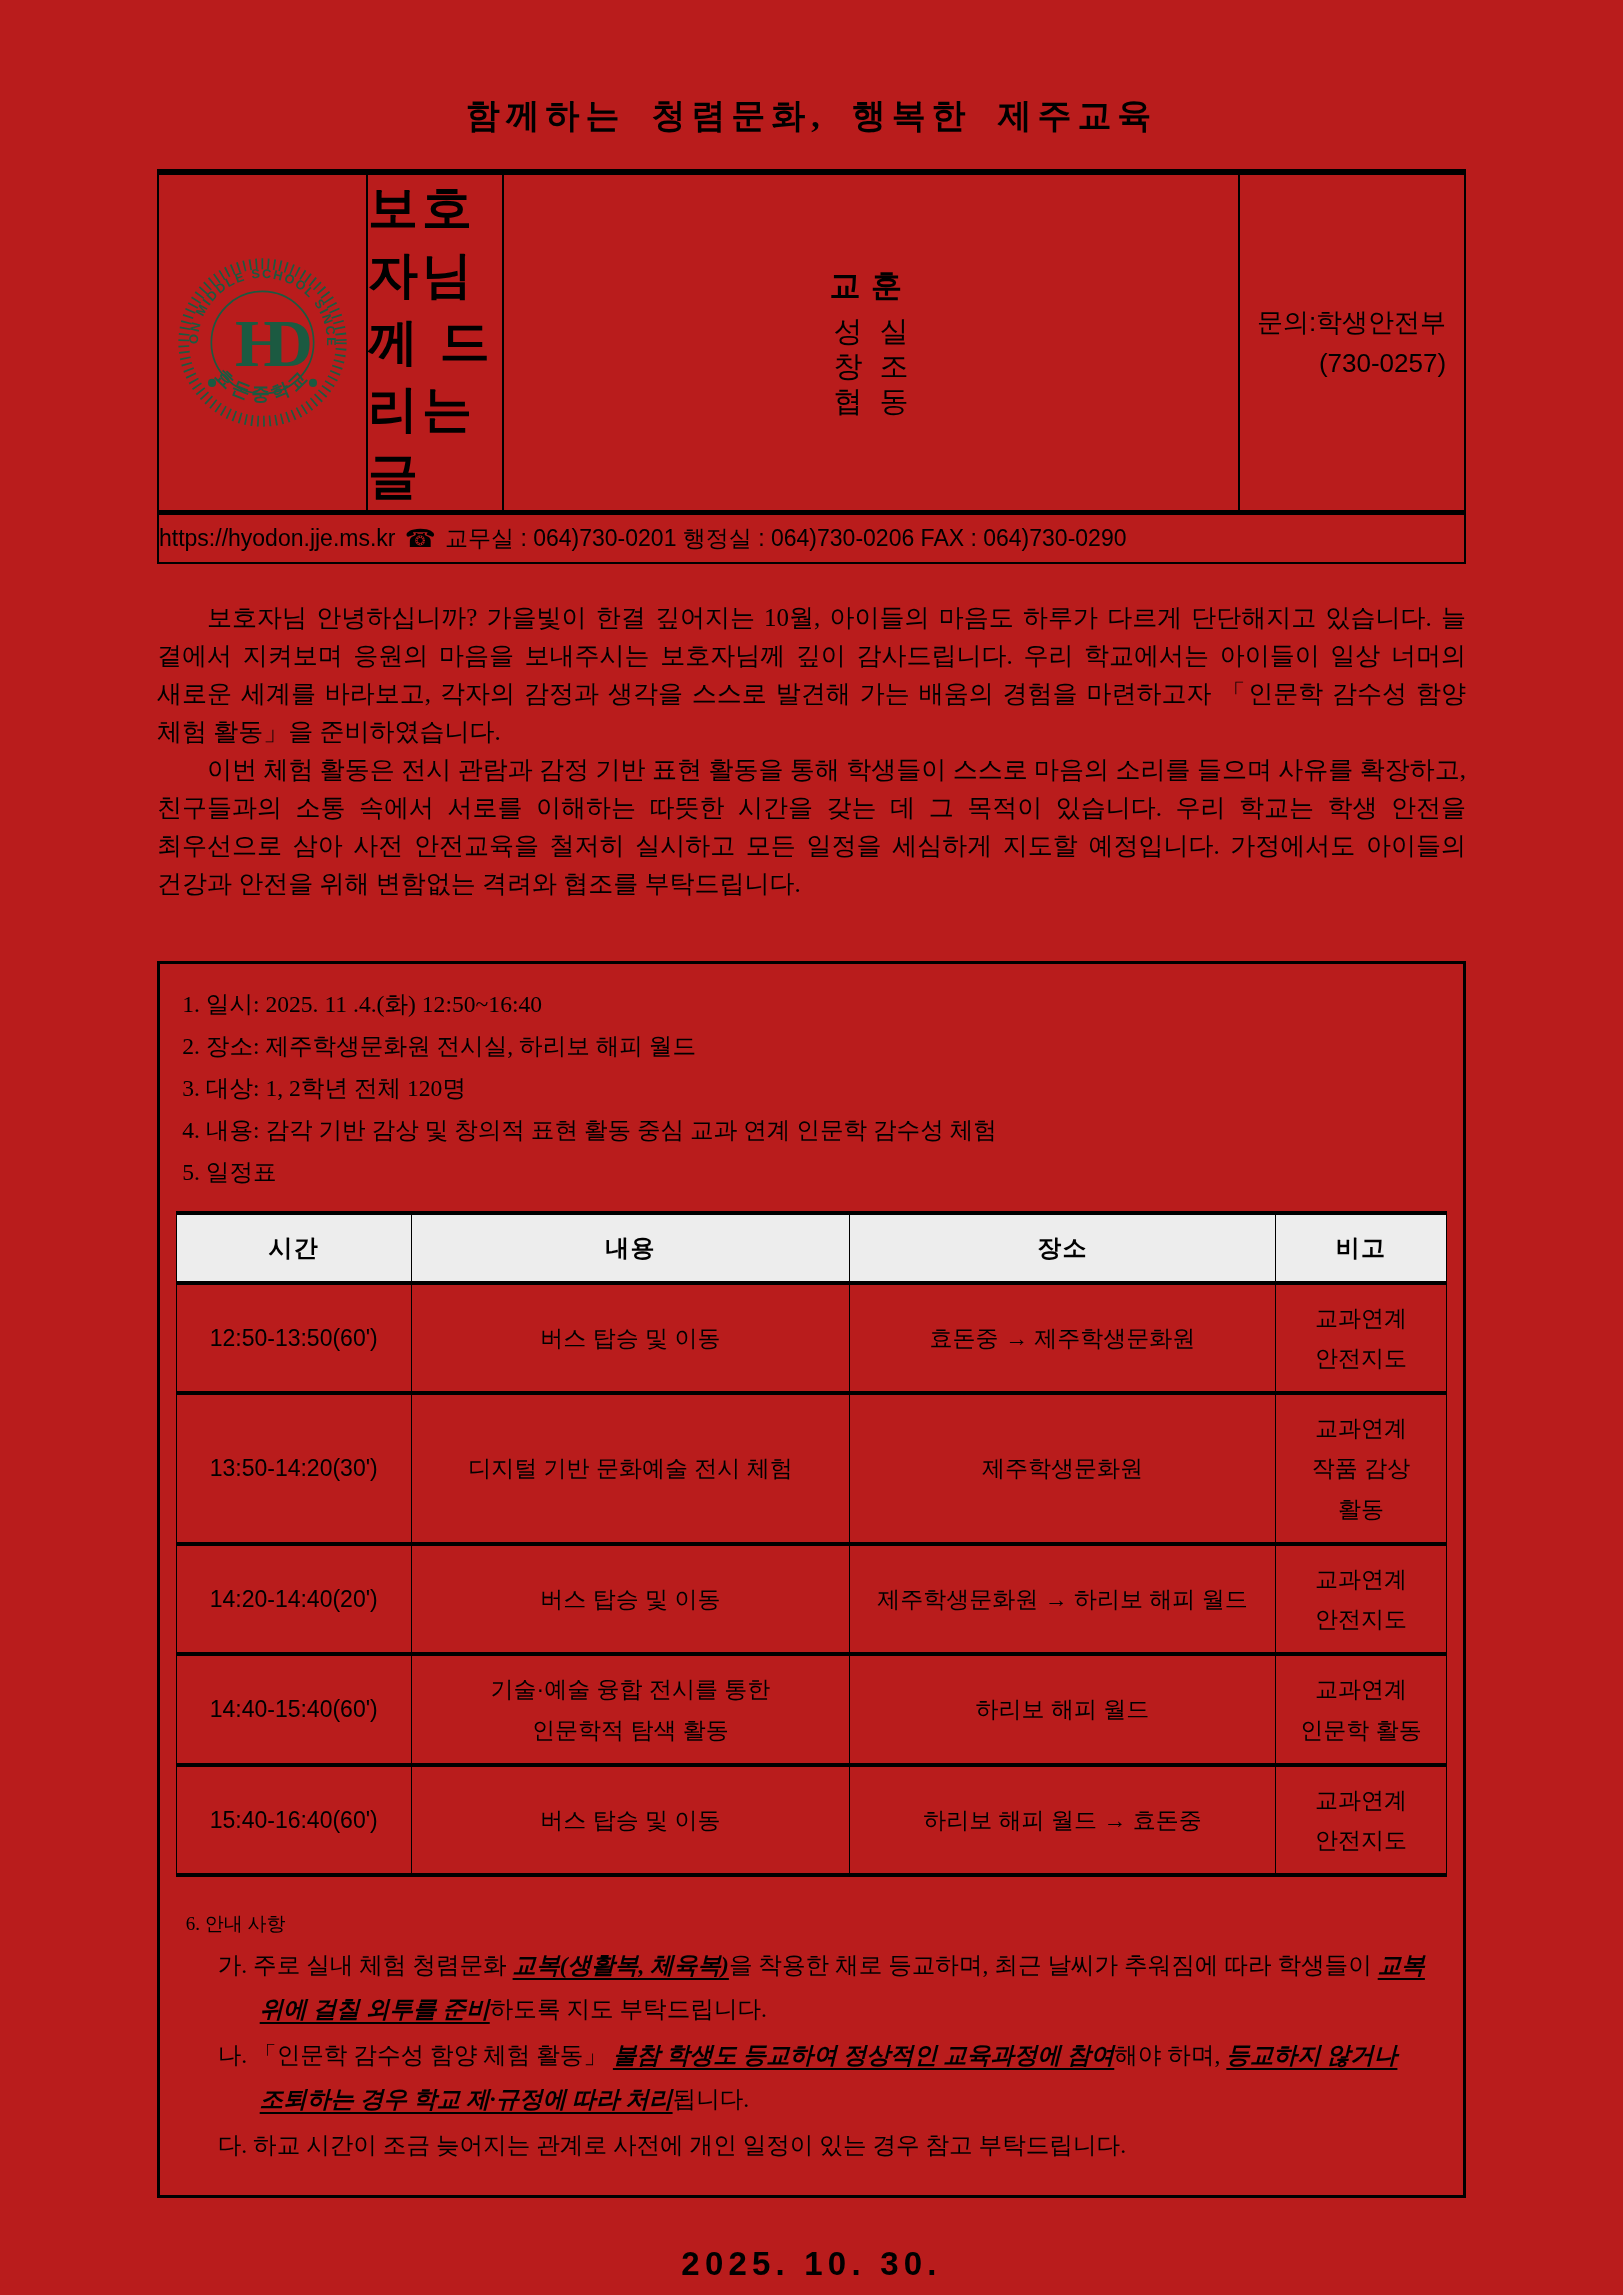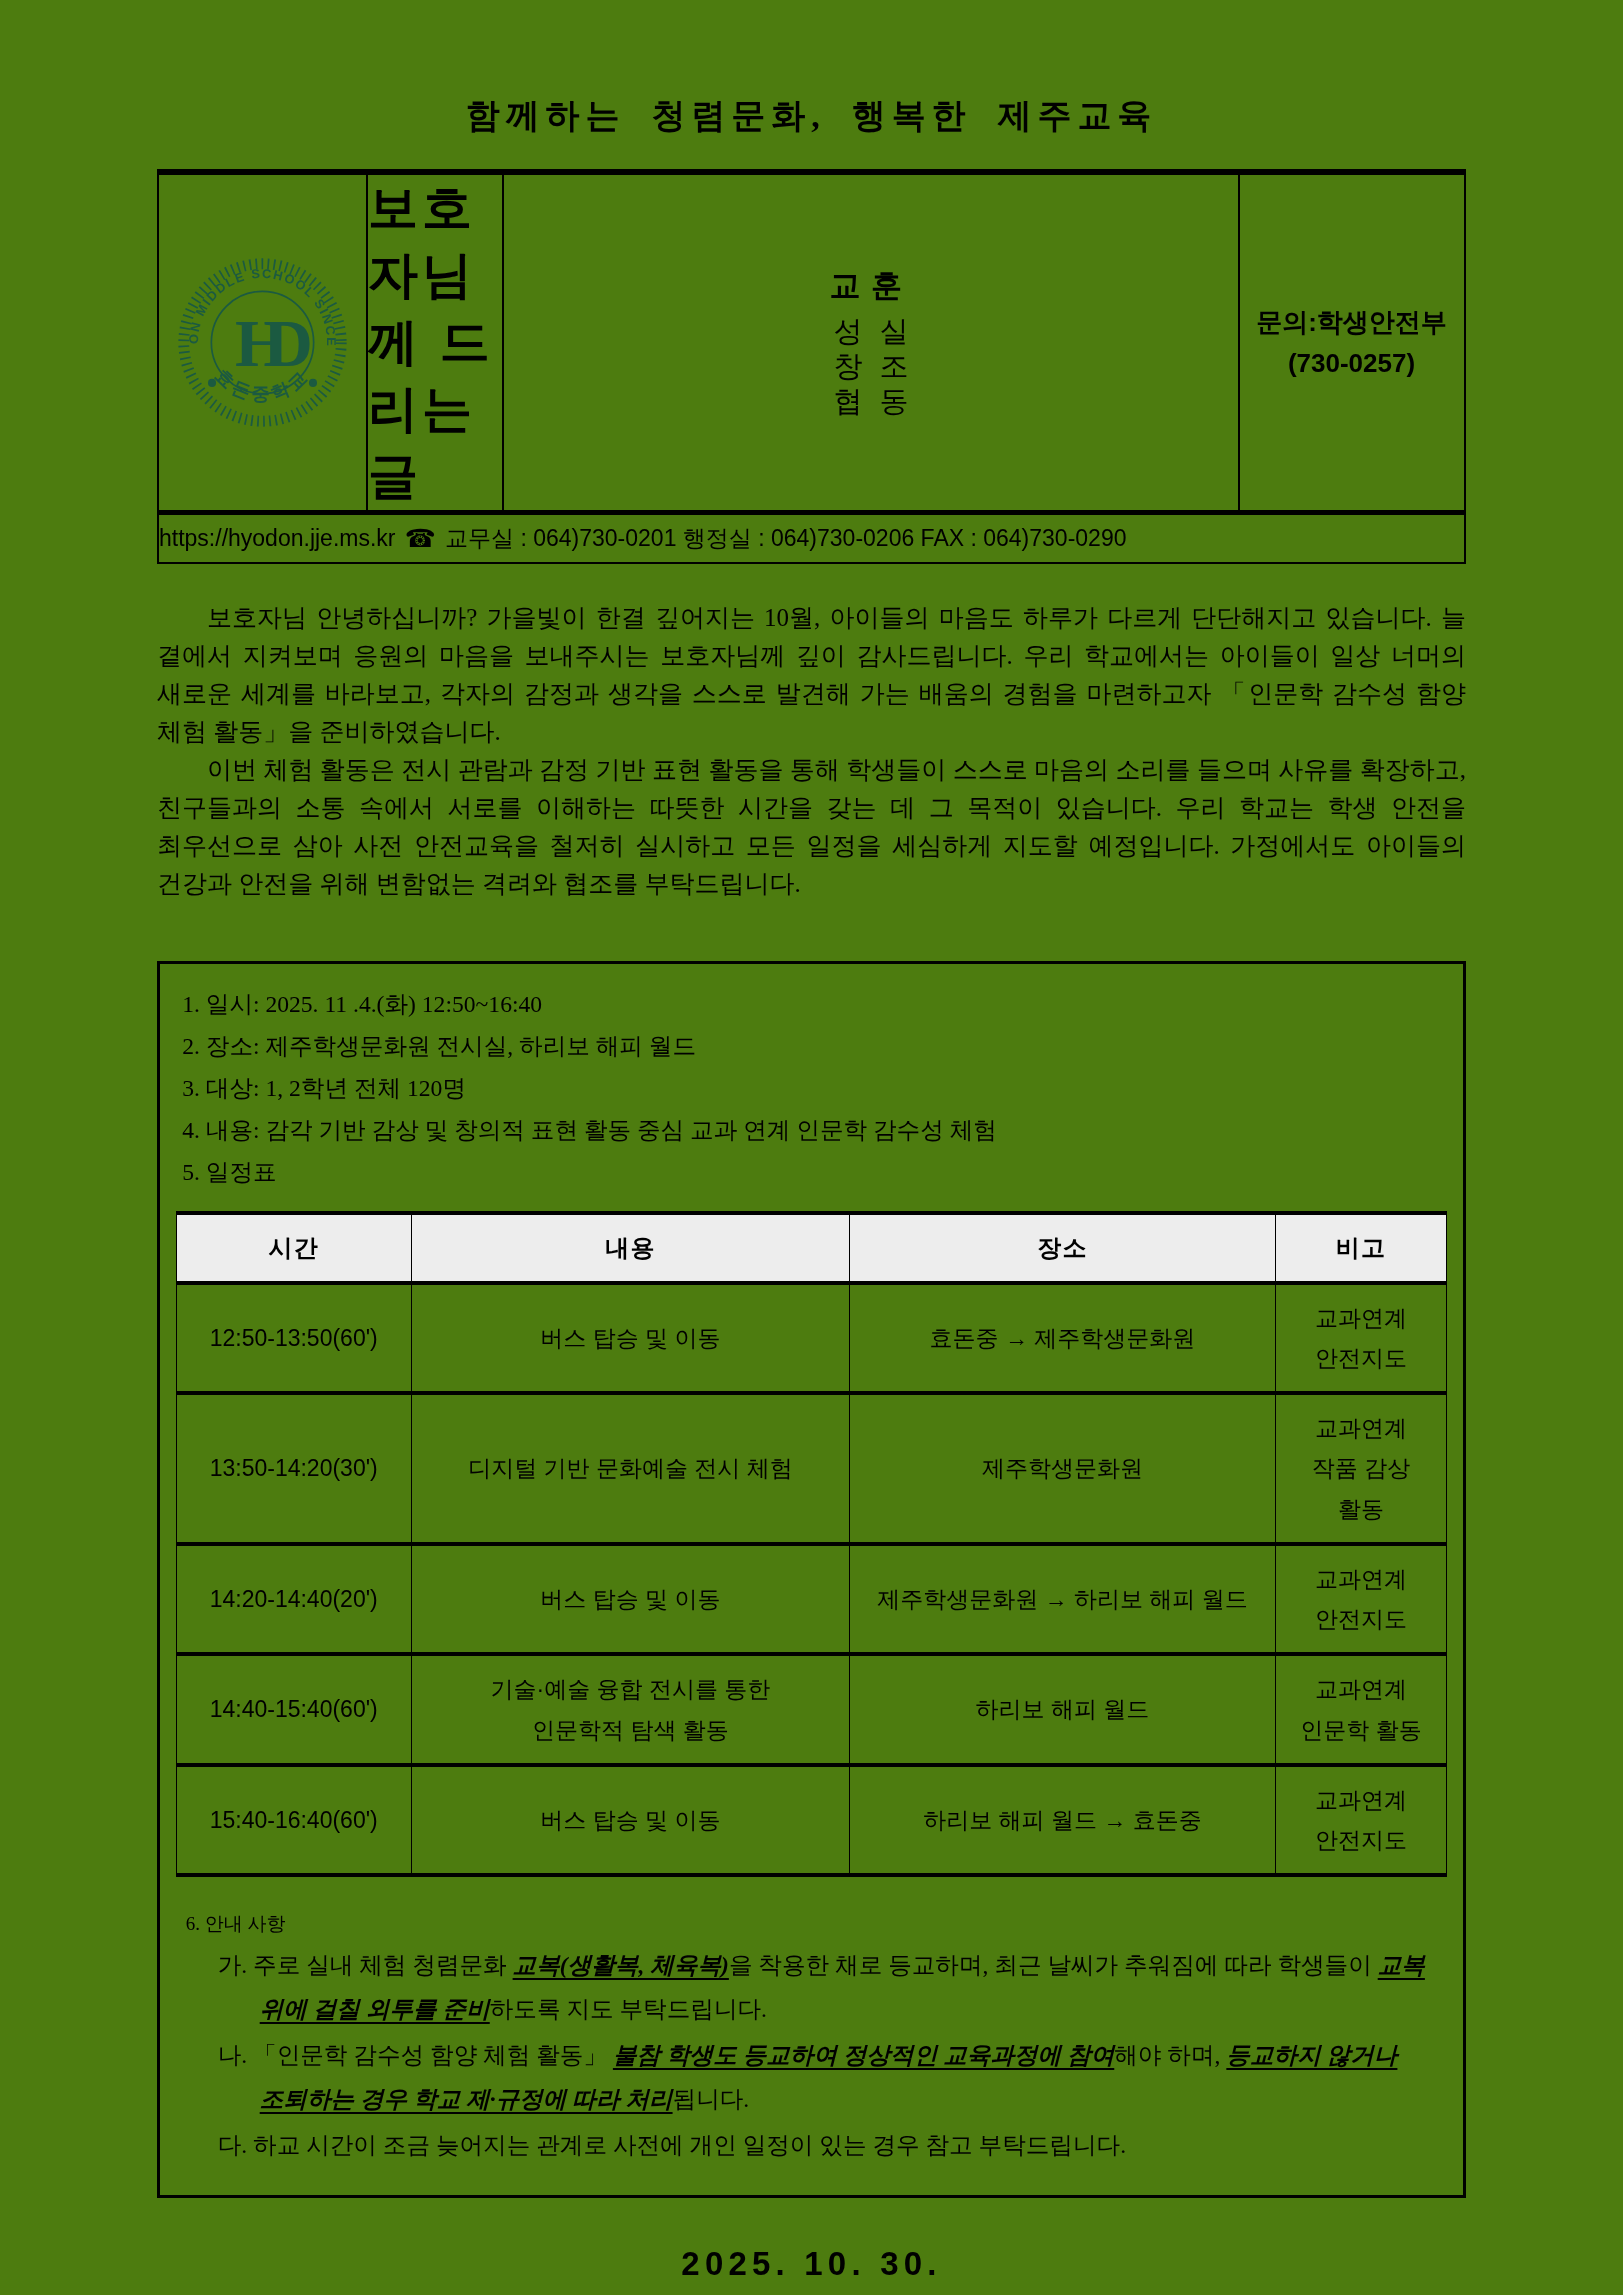--- a/index.html
+++ b/index.html
@@ -1,40 +1,40 @@
 <!DOCTYPE html>
 <html style="font-size:10.5px"><head>
 <meta charset="utf-8">
 <style>
   * { margin:0; padding:0; box-sizing:border-box; }
   html,body { background:#888; }
   body { font-family:"Liberation Serif","DejaVu Serif",serif; color:#000; }
   .page {
-    position:relative; width:1623px; height:2295px; background:#4d7c0f;
+    position:relative; width:1623px; height:2295px; background:#b91c1c;
     margin:0 auto; overflow:hidden;
   }
   .content { width:1309px; margin:0 auto; }
 
   
   .slogan {
     padding-top:93px; text-align:center;
     font-size:34px; font-weight:bold; letter-spacing:5.9px; word-spacing:11.8px;
     font-family:"Liberation Serif","DejaVu Serif",serif;
   }
 
   
   .letterhead { margin-top:30px; border:2.6px solid #000; border-top-width:6.5px; }
   .lh-main { display:grid; grid-template-columns:209px 136px 736px 223px; }
   .lh-cell { border-right:2px solid #000; min-height:169px; display:flex; flex-direction:column; align-items:center; justify-content:center; }
   .lh-cell:last-child { border-right:none; }
   .logo-cell { padding:3.9px 0; }
   .motto-title { font-family:"Liberation Sans","DejaVu Sans",sans-serif; font-weight:bold; font-size:31px; letter-spacing:10.5px; margin-bottom:6.5px; }
   .motto-item { font-size:29px; letter-spacing:17px; line-height:1.22; text-indent:17px; }
   .letter-title { font-family:"Liberation Sans","DejaVu Sans",sans-serif; font-weight:bold; font-size:50px; letter-spacing:3.9px; }
-  .contact { font-family:"Liberation Sans","DejaVu Sans",sans-serif; font-weight:bold; font-size:26px; line-height:1.55; text-align:center; }
+  .contact { font-family:"Liberation Sans","DejaVu Sans",sans-serif; font-weight:normal; font-size:26px; line-height:1.55; text-align:right; }
   .lh-url {
     border-top:5.2px solid #000; height:52px; display:flex; align-items:center; justify-content:flex-start;
     font-family:"Liberation Sans","DejaVu Sans",sans-serif; font-size:23px; gap:9.2px;
   }
   .phone-glyph { font-size:25px; }
 
   
   .banner {
     margin-top:41px; border-top:6.5px double #000; border-bottom:6.5px double #000;
     padding:22px 0 26px; text-align:center;

